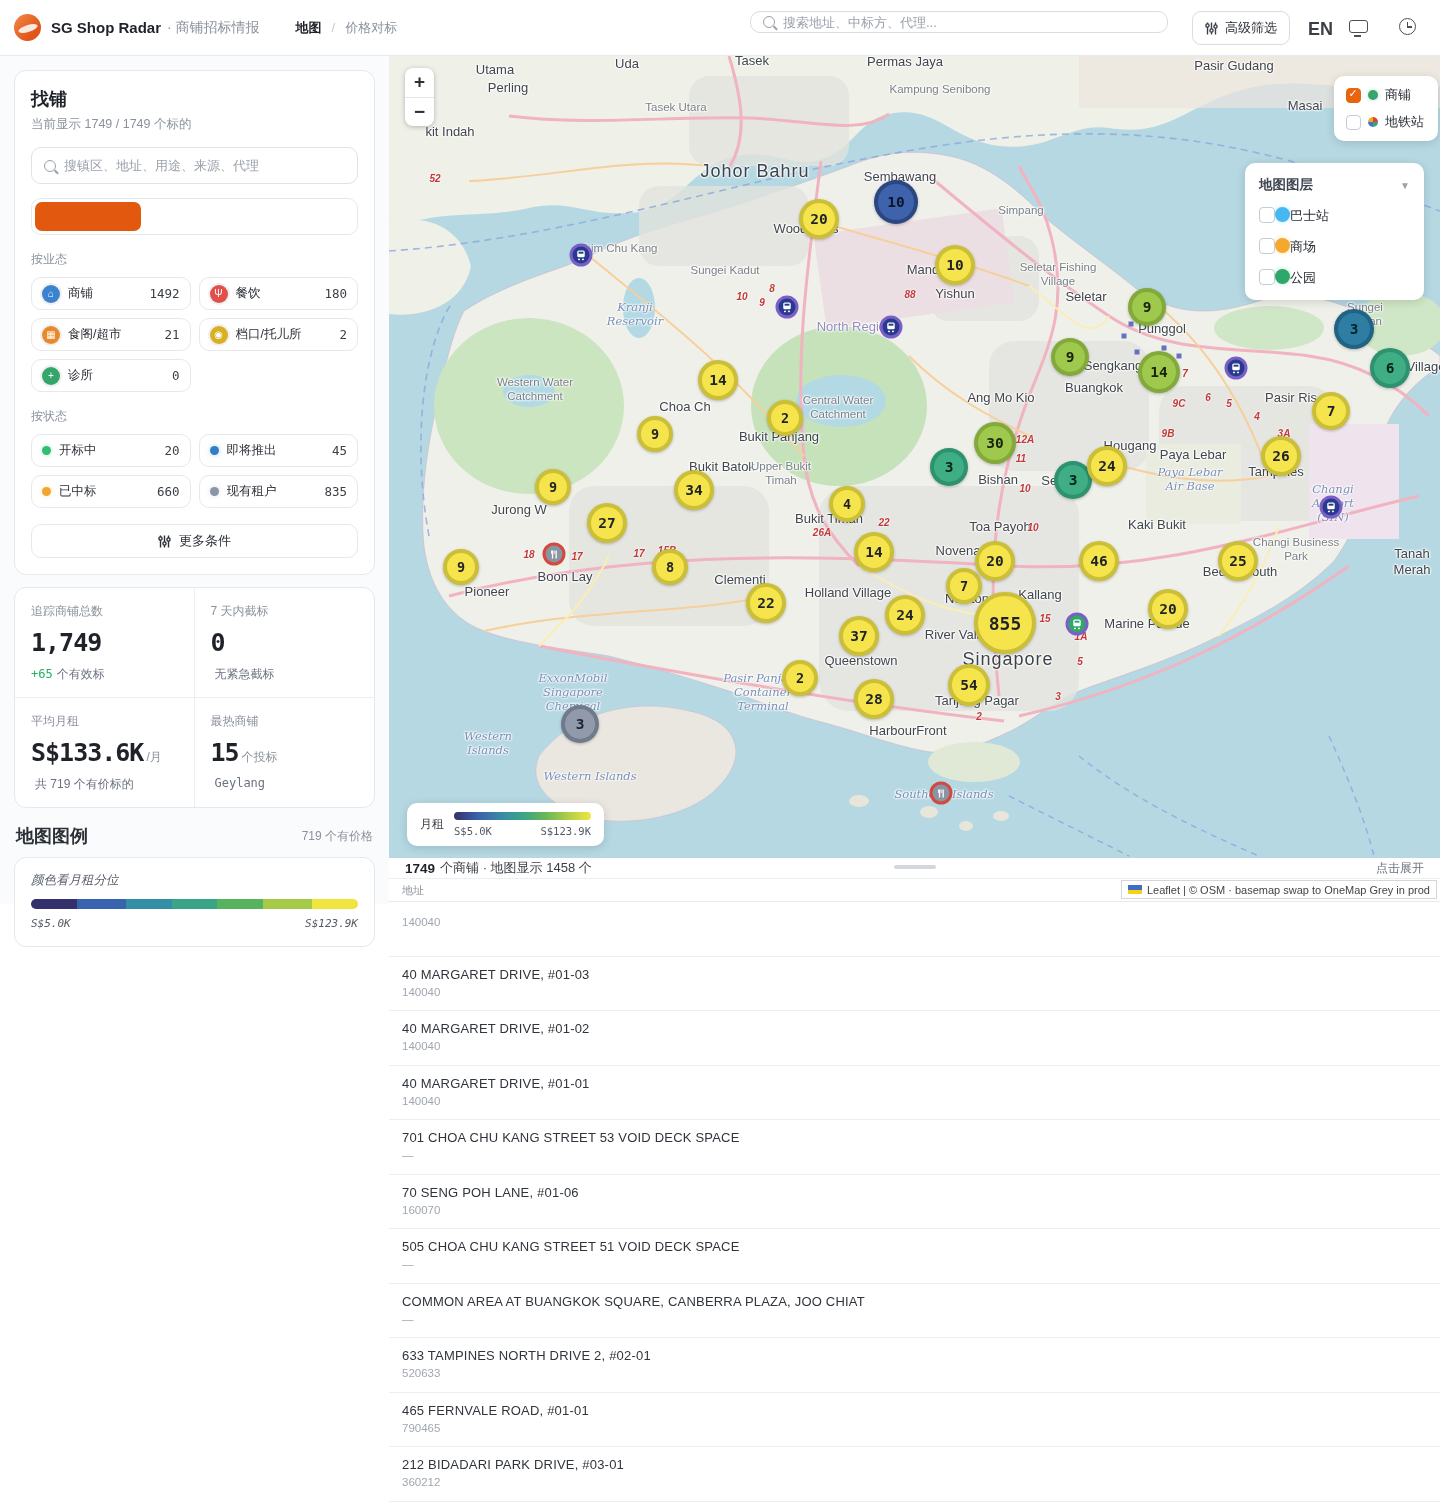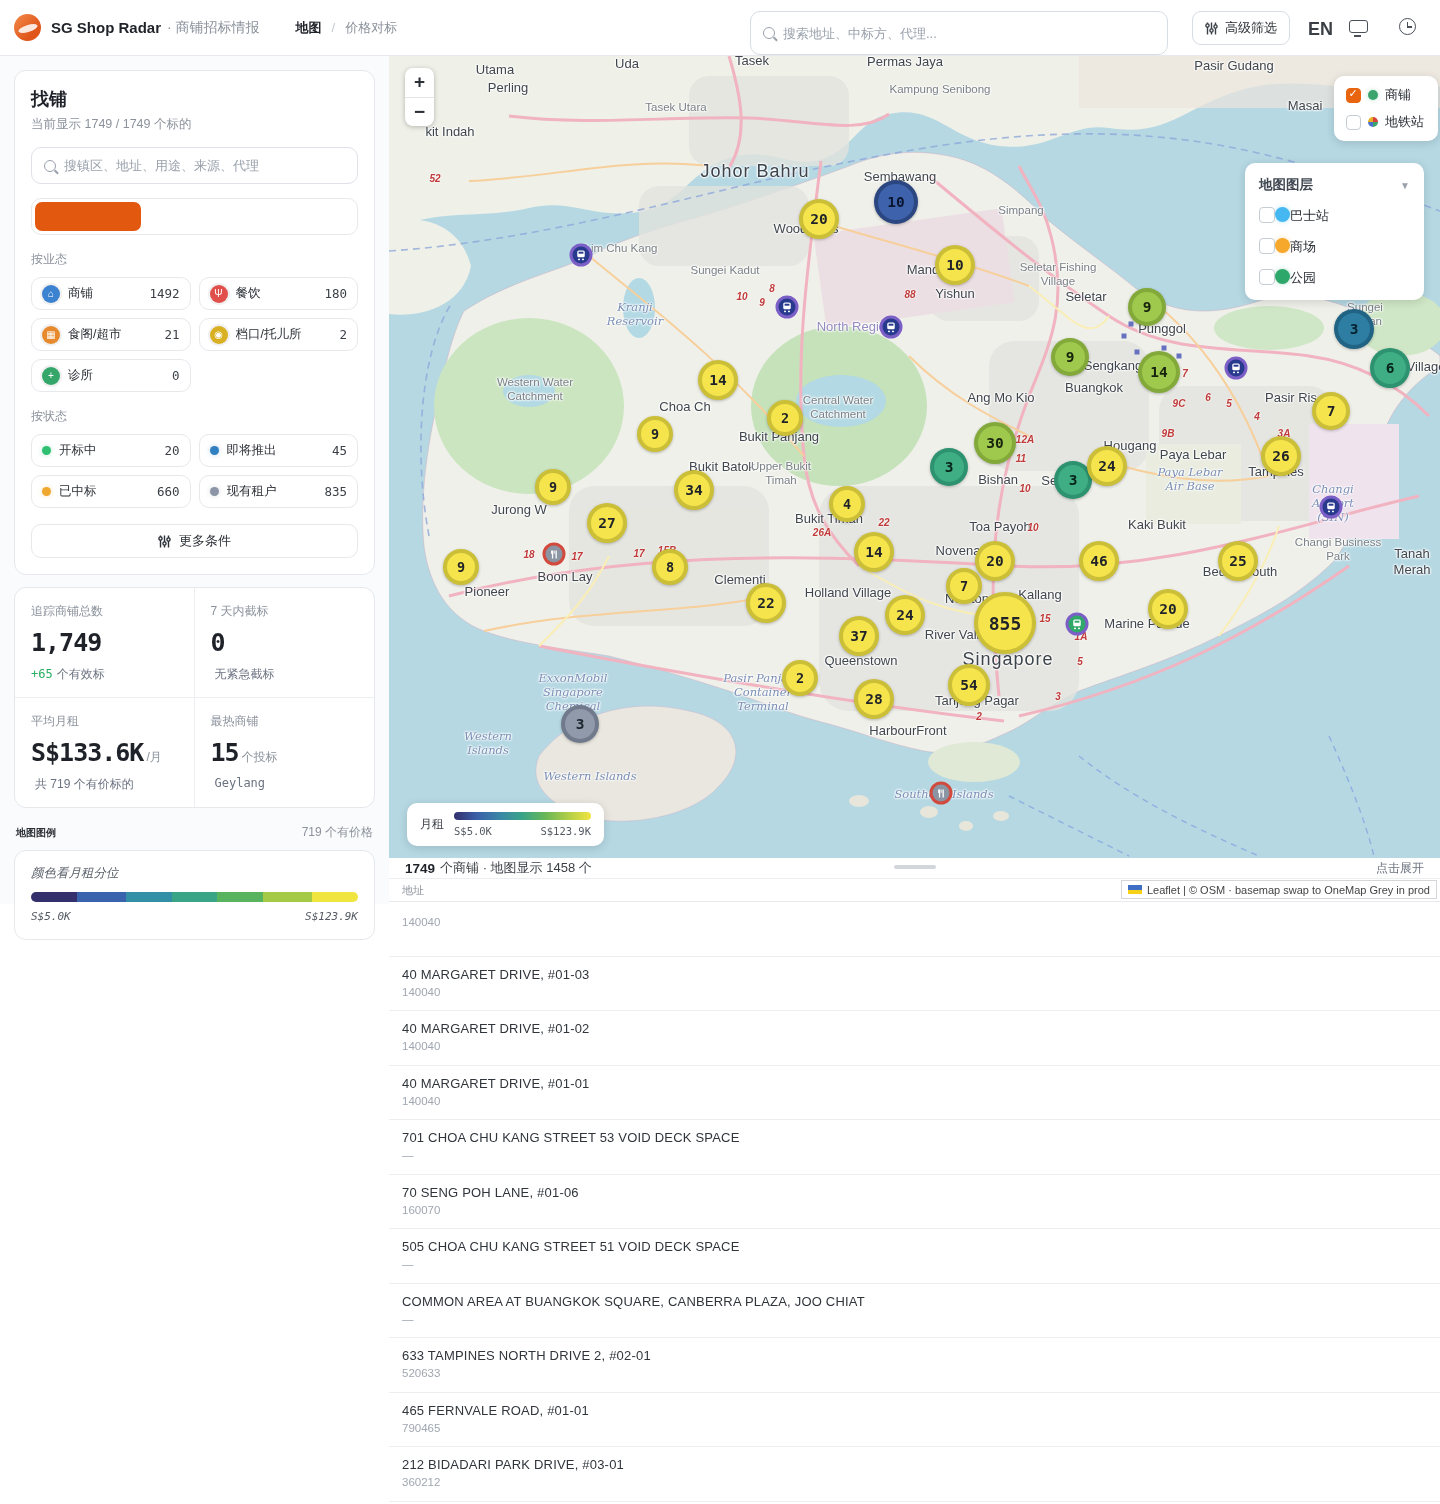--- a/index.html
+++ b/index.html
@@ -13,21 +13,21 @@
 .logo { width:27px; height:27px; border-radius:50%; margin-left:14px; position:relative;
   background:linear-gradient(135deg,#f28a4a,#e0561a 70%); overflow:hidden; flex:none; }
 .logo::after { content:""; position:absolute; left:4px; top:11px; width:20px; height:7px;
   background:rgba(255,255,255,.85); border-radius:50%; transform:rotate(-18deg); }
 .brand { margin-left:10px; font-size:15px; font-weight:bold; color:#1f2329; }
 .brand-sub { margin-left:6px; font-size:14px; color:#8b929c; }
 .nav { display:flex; align-items:center; gap:10px; margin-left:36px; font-size:13px; }
 .nav .act { color:#1f2329; font-weight:bold; }
 .nav .sep { color:#c4c9d1; }
 .nav .inact { color:#8b929c; }
-.hsearch { position:absolute; left:750px; top:11px; width:418px; height:44px;
+.hsearch { position:absolute; left:750px; top:11px; width:418px; height:22px;
   border:1px solid #d8dce3; border-radius:10px; display:flex; align-items:center; background:#fff; }
 .hsearch input { border:0; outline:0; flex:1; font-size:13px; color:#3a3f46; background:transparent;
   font-family:inherit; }
 .hsearch input::placeholder { color:#9aa1ac; }
 .mag { width:12px; height:12px; border:1.6px solid #9aa1ac; border-radius:50%; position:relative;
   margin:0 8px 0 12px; flex:none; }
 .mag::after { content:""; position:absolute; width:5px; height:1.6px; background:#9aa1ac;
   right:-4px; bottom:-2px; transform:rotate(45deg); }
 .adv-btn { position:absolute; left:1192px; top:11px; height:34px; padding:0 12px;
   border:1px solid #d8dce3; border-radius:9px; display:flex; align-items:center; gap:7px;
@@ -73,21 +73,21 @@
 .stat-cell:nth-of-type(-n+2) { border-bottom:1px solid #eceef2; }
 .stat-label { font-size:12px; color:#8b929c; }
 .stat-value { font-size:25px; font-weight:bold; color:#1f2329; margin-top:8px;
   font-family:"DejaVu Sans Mono",monospace; letter-spacing:-1px; }
 .stat-unit { font-size:12px; color:#8b929c; font-weight:normal; letter-spacing:0;
   font-family:"Liberation Sans",sans-serif; margin-left:3px; }
 .stat-subrow { margin-top:9px; font-size:12px; color:#6b7280; }
 .stat-accent { color:#27ae60; font-family:"DejaVu Sans Mono",monospace; margin-right:4px; }
 .stat-subrow.mono { font-family:"DejaVu Sans Mono",monospace; color:#6b7280; }
 .legend-head { display:flex; justify-content:space-between; align-items:center; margin:16px 2px 9px; }
-.legend-title { font-size:10px; font-weight:bold; color:#2b2f36; }
+.legend-title { font-size:18px; font-weight:bold; color:#2b2f36; }
 .legend-right { font-size:12px; color:#8b929c; }
 .legendcard { padding:14px 16px 16px;font-style:italic; }
 .legend-sub { font-size:12.5px; color:#5a606a; }
 .grad-bar { margin-top:10px; height:10px; border-radius:5px;
   background:linear-gradient(90deg,#33306c 0 14%,#3a63ad 14% 29%,#338fa5 29% 43%,#3aa487 43% 57%,#58b35f 57% 71%,#a4ca48 71% 86%,#f0e43f 86% 100%); }
 .grad-labels { display:flex; justify-content:space-between; margin-top:8px; font-size:11px; color:#555a63;
   font-family:"DejaVu Sans Mono",monospace; }
 
 
 .maparea { position:absolute; left:389px; top:56px; width:1051px; height:802px; overflow:hidden;
@@ -474,21 +474,21 @@
     <div class="ml town" style="left: 333px; top: 411px;">Bukit Batok</div>
     <div class="ml area" style="left: 392px; top: 418px;">Upper Bukit
 Timah</div>
     <div class="ml town" style="left: 440px; top: 463px;">Bukit Timah</div>
     <div class="ml town" style="left: 611px; top: 471px;">Toa Payoh</div>
     <div class="ml town" style="left: 804px; top: 399px;">Paya Lebar</div>
     <div class="ml water" style="left: 801px; top: 424px;">Paya Lebar
 Air Base</div>
     <div class="ml town" style="left: 887px; top: 416px;">Tampines</div>
     <div class="ml town" style="left: 768px; top: 469px;">Kaki Bukit</div>
-    <div class="ml area" style="left: 907px; top: 494px; margin-left: 42px;">Changi Business
+    <div class="ml area" style="left: 907px; top: 494px;">Changi Business
 Park</div>
     <div class="ml town" style="left: 851px; top: 516px;">Bedok South</div>
     <div class="ml town" style="left: 1023px; top: 506px;">Tanah Merah</div>
     <div class="ml water" style="left: 944px; top: 448px;">Changi
 Airport
 (SIN)</div>
     <div class="ml town" style="left: 130px; top: 454px;">Jurong W</div>
     <div class="ml town" style="left: 98px; top: 536px;">Pioneer</div>
     <div class="ml town" style="left: 176px; top: 521px;">Boon Lay</div>
     <div class="ml town" style="left: 351px; top: 524px;">Clementi</div>

